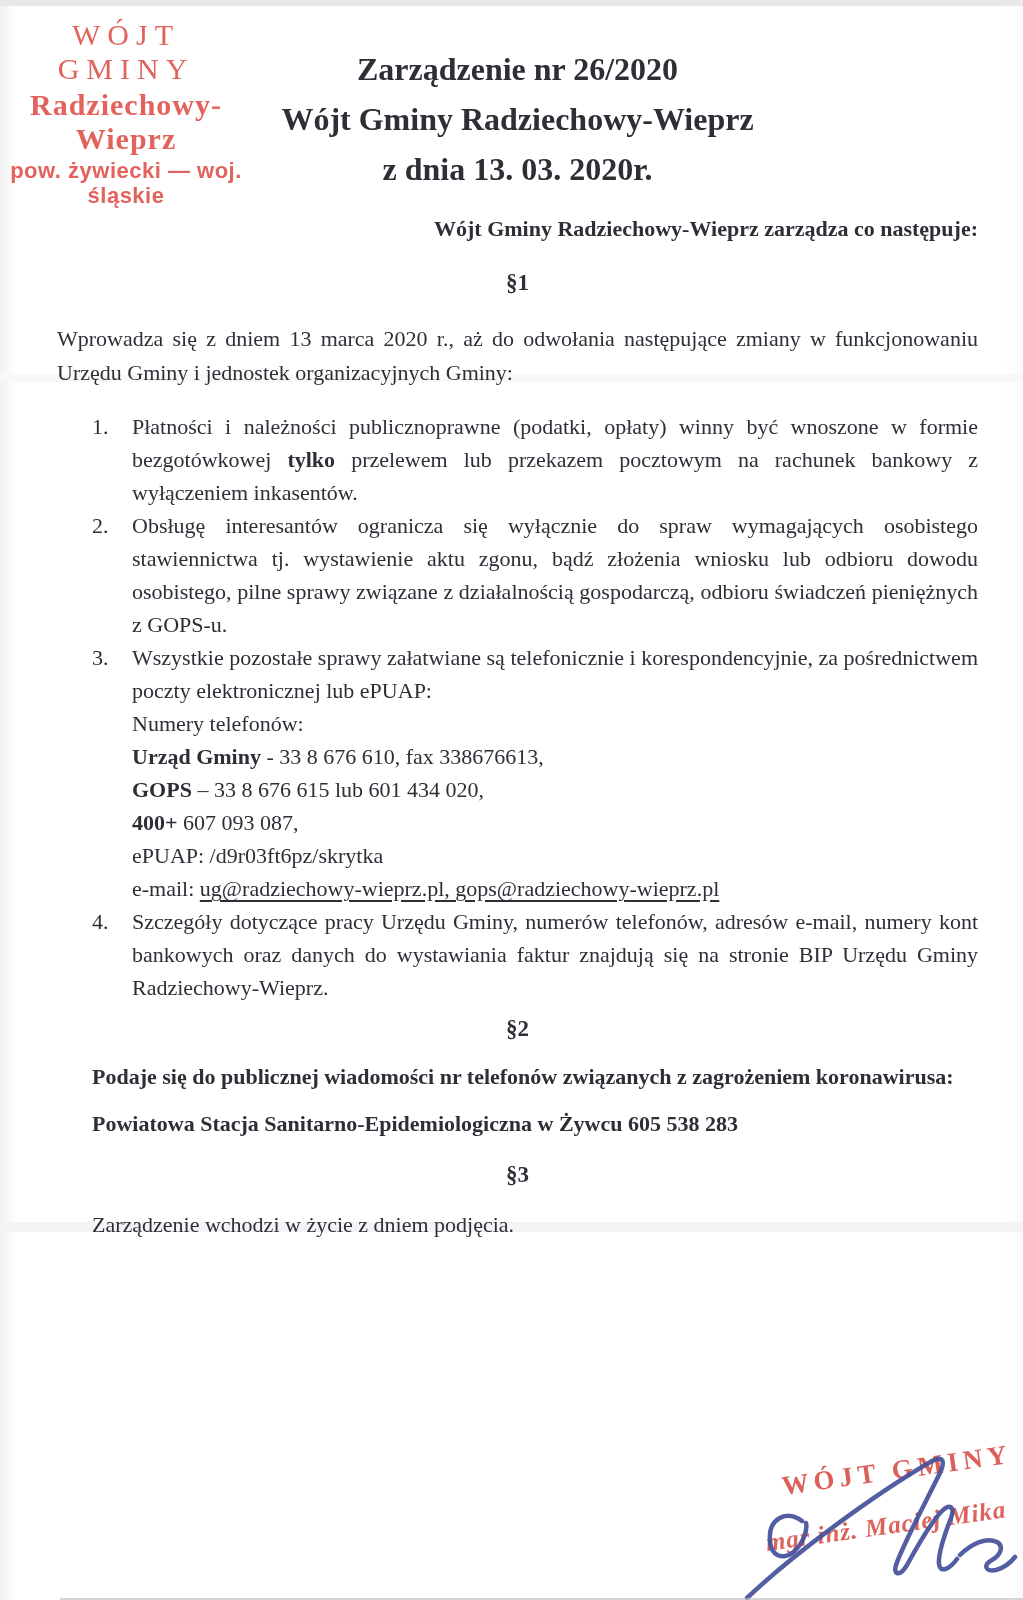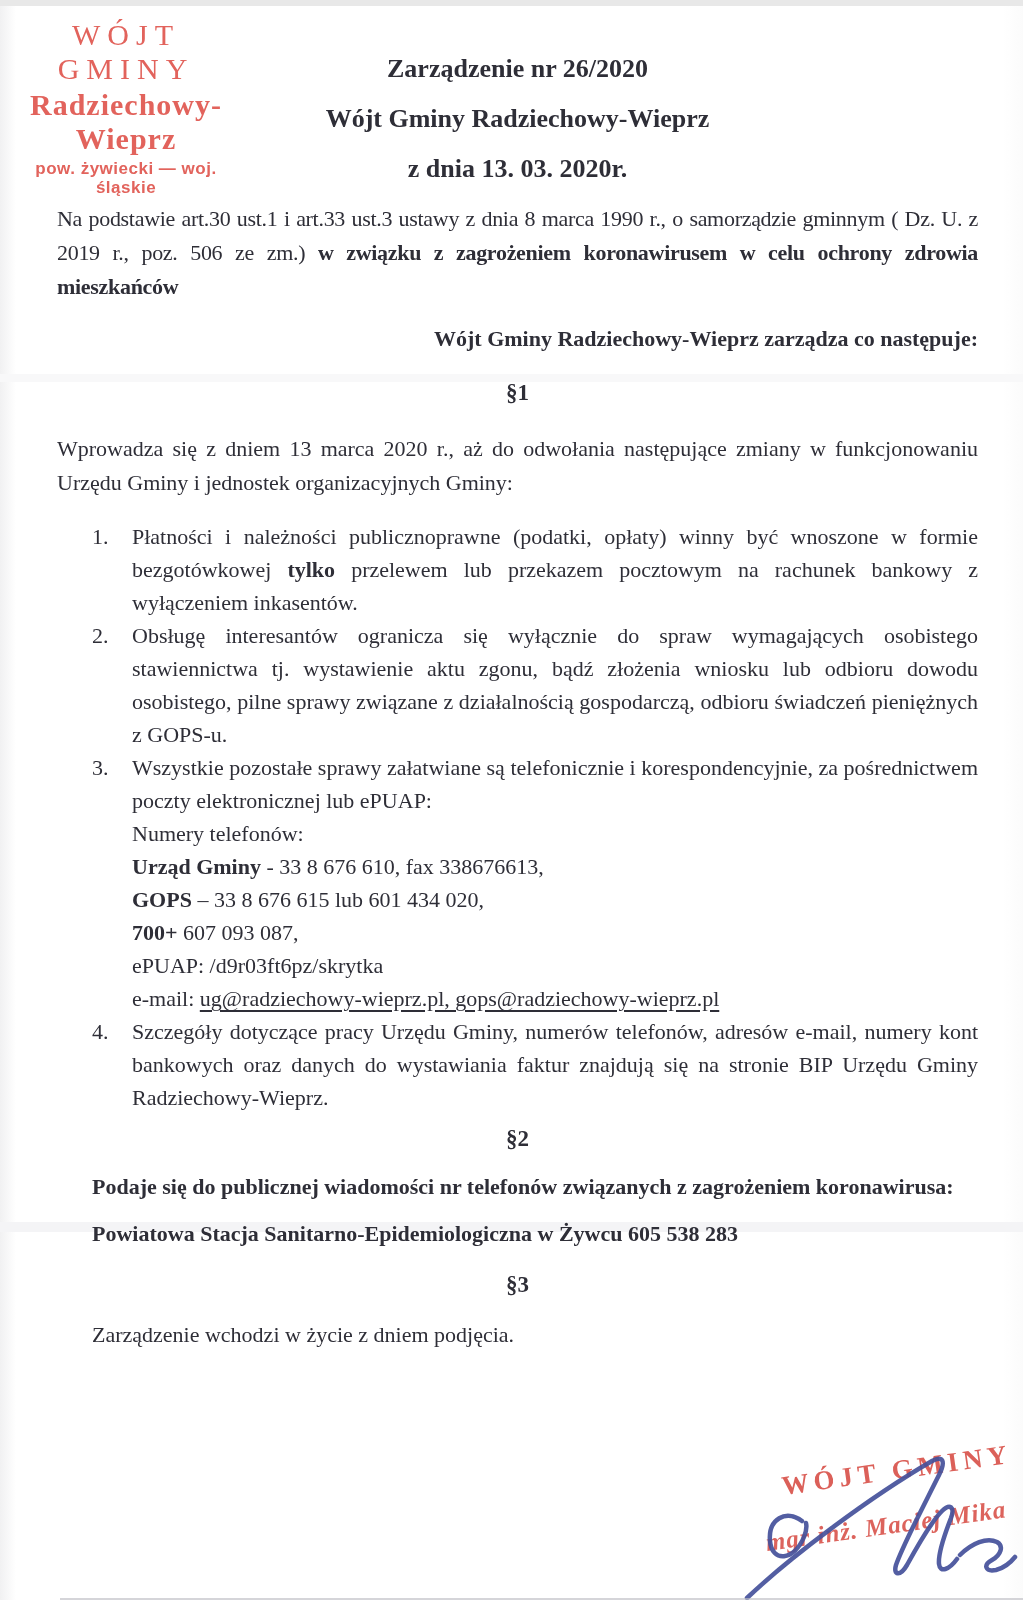--- a/index.html
+++ b/index.html
@@ -16,25 +16,25 @@
   
   .band { position:absolute; left:0; width:100%; pointer-events:none; }
   .band1 { top:368px; height:8px; background:#f8f8f9; }
   .band2 { top:1216px; height:10px; background:#f4f4f6; }
   .bottom-line { position:absolute; top:1592px; left:60px; right:0; height:3px; background:#bfbfc4; opacity:.65; }
 
   
   .stamp-top { position:absolute; left:8px; top:12px; width:236px; text-align:center; color:#e2635c; line-height:1.12; }
   .stamp-top .l1 { font-size:30px; letter-spacing:7px; font-weight:400; }
   .stamp-top .l2 { font-size:30px; font-weight:700; letter-spacing:1px; margin-top:3px; }
-  .stamp-top .l3 { font-family:"Liberation Sans", sans-serif; font-size:17px; font-weight:600; letter-spacing:.5px; margin-top:4px; }
+  .stamp-top .l3 { font-family:"Liberation Sans", sans-serif; font-size:22px; font-weight:600; letter-spacing:.5px; margin-top:4px; }
 
   .doc { position:absolute; left:57px; top:38px; width:921px; font-size:22px; line-height:34px; }
 
-  .title { text-align:center; font-weight:700; font-size:26px; line-height:50px; }
+  .title { text-align:center; font-weight:700; font-size:32px; line-height:50px; }
 
   p { margin:0; }
   .just { text-align:justify; }
 
   .subject { margin-top:4px; padding-left:106px; text-indent:-106px; text-align:justify; }
   .legal { margin-top:8px; text-align:justify; letter-spacing:-0.3px; }
   .order-heading { margin-top:18px; font-weight:700; text-align:right; }
   .mark { margin-top:20px; font-weight:700; text-align:center; font-size:23px; }
 
   .intro { margin-top:22px; text-align:justify; }
@@ -81,21 +81,20 @@
 
   <div class="doc">
 
     <div class="title">
       <div>Zarządzenie nr 26/2020</div>
       <div>Wójt Gminy Radziechowy-Wieprz</div>
       <div>z dnia 13. 03. 2020r.</div>
     </div>
 
 
-    <p class="legal"><span>Na podstawie art.30 ust.1 i art.33 ust.3 ustawy z dnia 8 marca 1990 r., o samorządzie gminnym ( Dz. U. z 2019 r., poz. 506 ze zm.) </span><strong>w związku z zagrożeniem koronawirusem w celu ochrony zdrowia mieszkańców</strong></p>
 
     <p class="order-heading">Wójt Gminy Radziechowy-Wieprz zarządza co następuje:</p>
 
     <p class="mark">§1</p>
 
     <p class="intro">Wprowadza się z dniem 13 marca 2020 r., aż do odwołania następujące zmiany w funkcjonowaniu Urzędu Gminy i jednostek organizacyjnych Gminy:</p>
 
     <div class="list">
 
       <div class="li">
@@ -108,21 +107,21 @@
         <div class="li-body just">Obsługę interesantów ogranicza się wyłącznie do spraw wymagających osobistego stawiennictwa tj. wystawienie aktu zgonu, bądź złożenia wniosku lub odbioru dowodu osobistego, pilne sprawy związane z działalnością gospodarczą, odbioru świadczeń pieniężnych z GOPS-u.</div>
       </div>
 
       <div class="li">
         <span class="num">3.</span>
         <div class="li-body">
           <div class="just">Wszystkie pozostałe sprawy załatwiane są telefonicznie i korespondencyjnie, za pośrednictwem poczty elektronicznej lub ePUAP:</div>
           <div class="line">Numery telefonów:</div>
           <div class="line"><strong>Urząd Gminy</strong><span> - 33 8 676 610, fax 338676613,</span></div>
           <div class="line"><strong>GOPS</strong><span> – 33 8 676 615 lub 601 434 020,</span></div>
-          <div class="line"><strong>700+</strong><span> 607 093 087,</span></div>
+          <div class="line"><strong>400+</strong><span> 607 093 087,</span></div>
           <div class="line">ePUAP: /d9r03ft6pz/skrytka</div>
           <div class="line"><span>e-mail: </span><span class="link">ug@radziechowy-wieprz.pl, gops@radziechowy-wieprz.pl</span></div>
         </div>
       </div>
 
       <div class="li">
         <span class="num">4.</span>
         <div class="li-body just">Szczegóły dotyczące pracy Urzędu Gminy, numerów telefonów, adresów e-mail, numery kont bankowych oraz danych do wystawiania faktur znajdują się na stronie BIP Urzędu Gminy Radziechowy-Wieprz.</div>
       </div>
 

